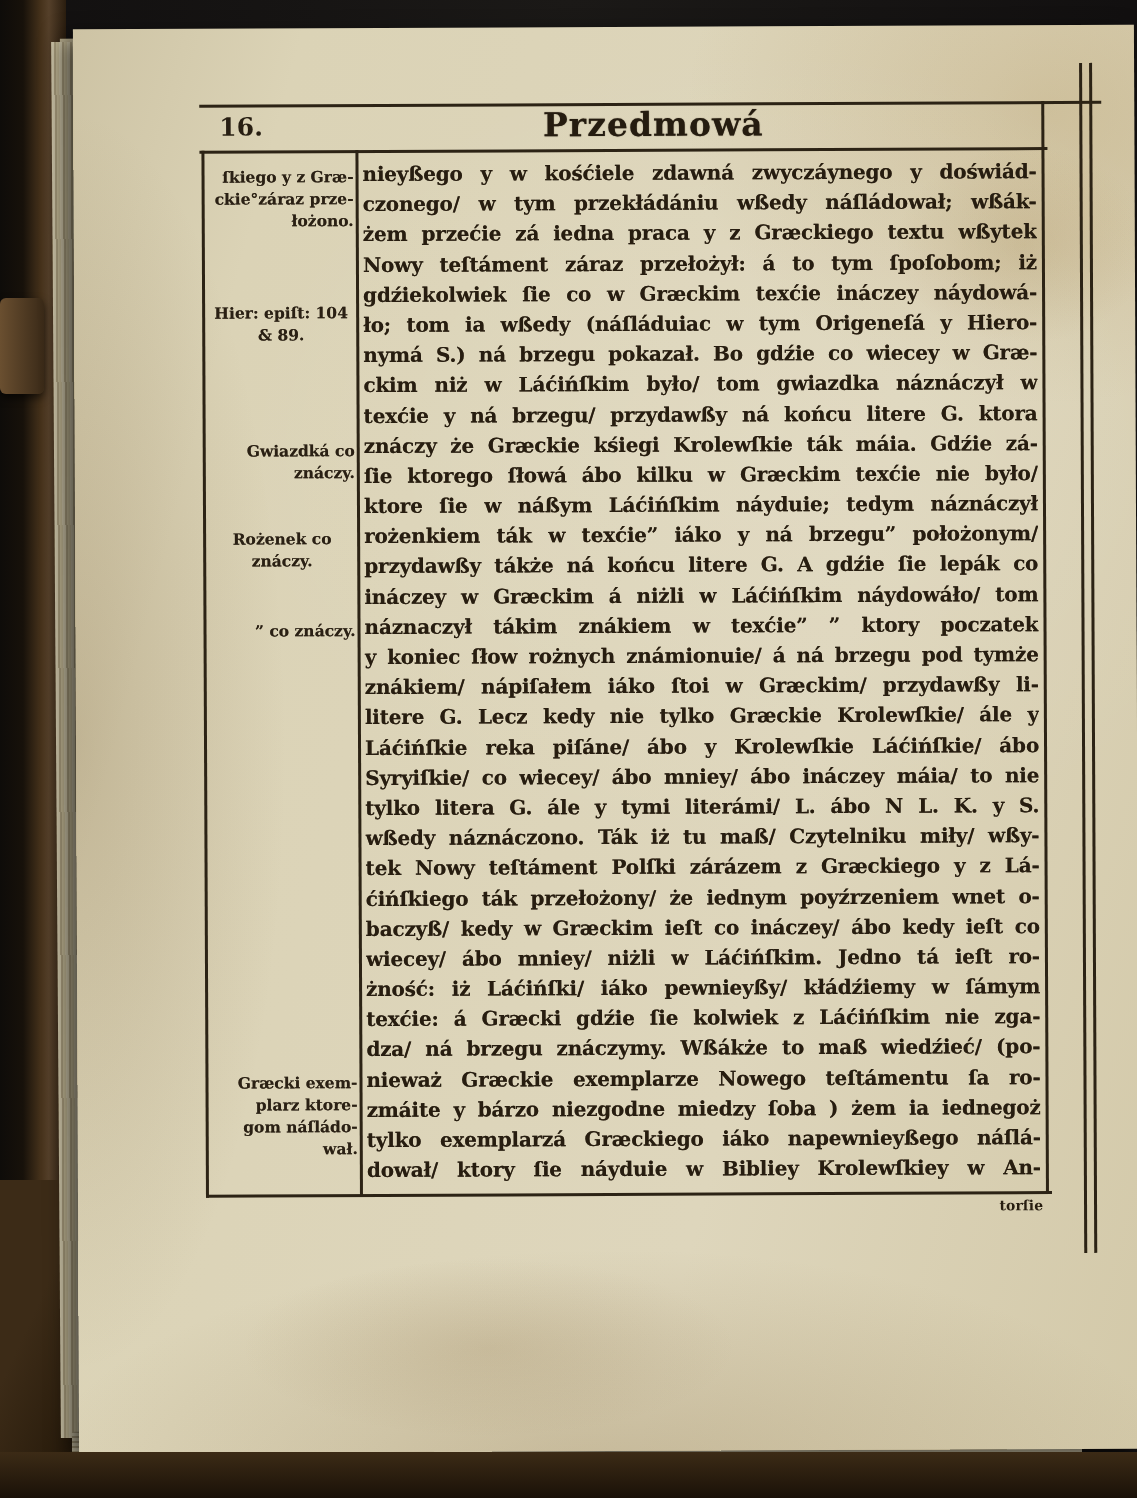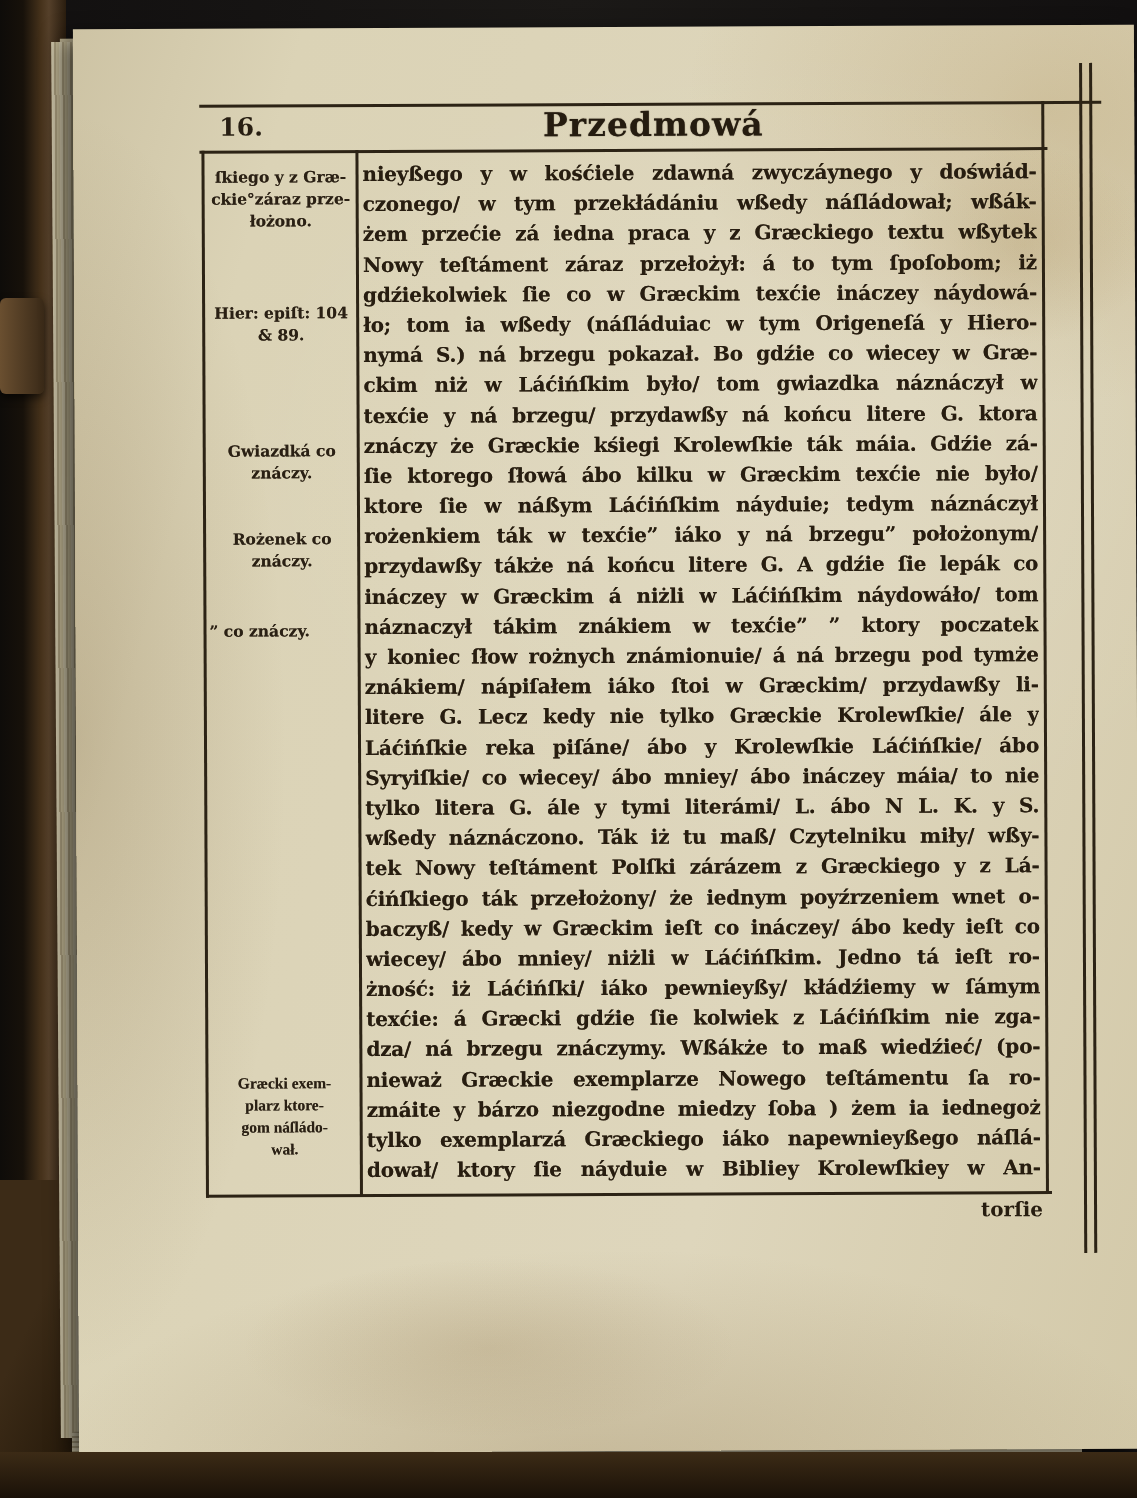--- a/index.html
+++ b/index.html
@@ -51,36 +51,36 @@
   .rv-right-inner{left:968px;top:76px;height:1093px;}
   .rv-outer-1{left:1006px;top:38px;height:1190px;}
   .rv-outer-2{left:1016px;top:38px;height:1190px;}
   
   .page-number{position:absolute;left:146px;top:84px;font-size:25px;font-weight:bold;color:#271e12;}
   .header-title{position:absolute;left:300px;top:78px;width:560px;text-align:center;
     font-size:33px;font-weight:bold;color:#251c10;letter-spacing:1px;
     text-shadow:0 0 1px rgba(40,28,14,0.7);}
   
   .note{position:absolute;left:134px;width:146px;color:#2a2014;font-weight:bold;
-    font-size:15.5px;line-height:22px;white-space:pre-line;text-align:center;
+    font-size:15.5px;line-height:22px;white-space:pre-line;text-align:right;
     text-shadow:0 0 0.5px rgba(40,28,14,0.6);}
   .note-0{top:138px;}
   .note-1{top:274px;text-align:center;}
   .note-2{top:412px;}
-  .note-3{top:500px;}
-  .note-4{top:592px;text-align:left;}
-  .note-5{top:1044px;font-family:Liberation Serif, serif;}
+  .note-3{top:500px;text-align:center;}
+  .note-4{top:592px;text-align:right;}
+  .note-5{top:1044px;}
   
   .body-text{position:absolute;left:289px;top:131px;width:674px;color:#271d10;}
   .tline{height:30.2px;line-height:30.2px;font-size:20px;font-weight:bold;
     letter-spacing:-0.2px;overflow:hidden;
     text-align:justify;text-align-last:justify;
     text-shadow:0 0 0.6px rgba(40,28,14,0.65);}
   .catchword{position:absolute;left:760px;top:1172px;width:205px;text-align:right;
-    font-size:20px;font-weight:bold;color:#271d10;}
+    font-size:14px;font-weight:bold;color:#271d10;}
 </style>
 </head>
 <body>
 
 <div class="photo">
 
   <div class="cover-left"></div>
   <div class="spine-clasp"></div>
   <div class="cover-corner"></div>
 

